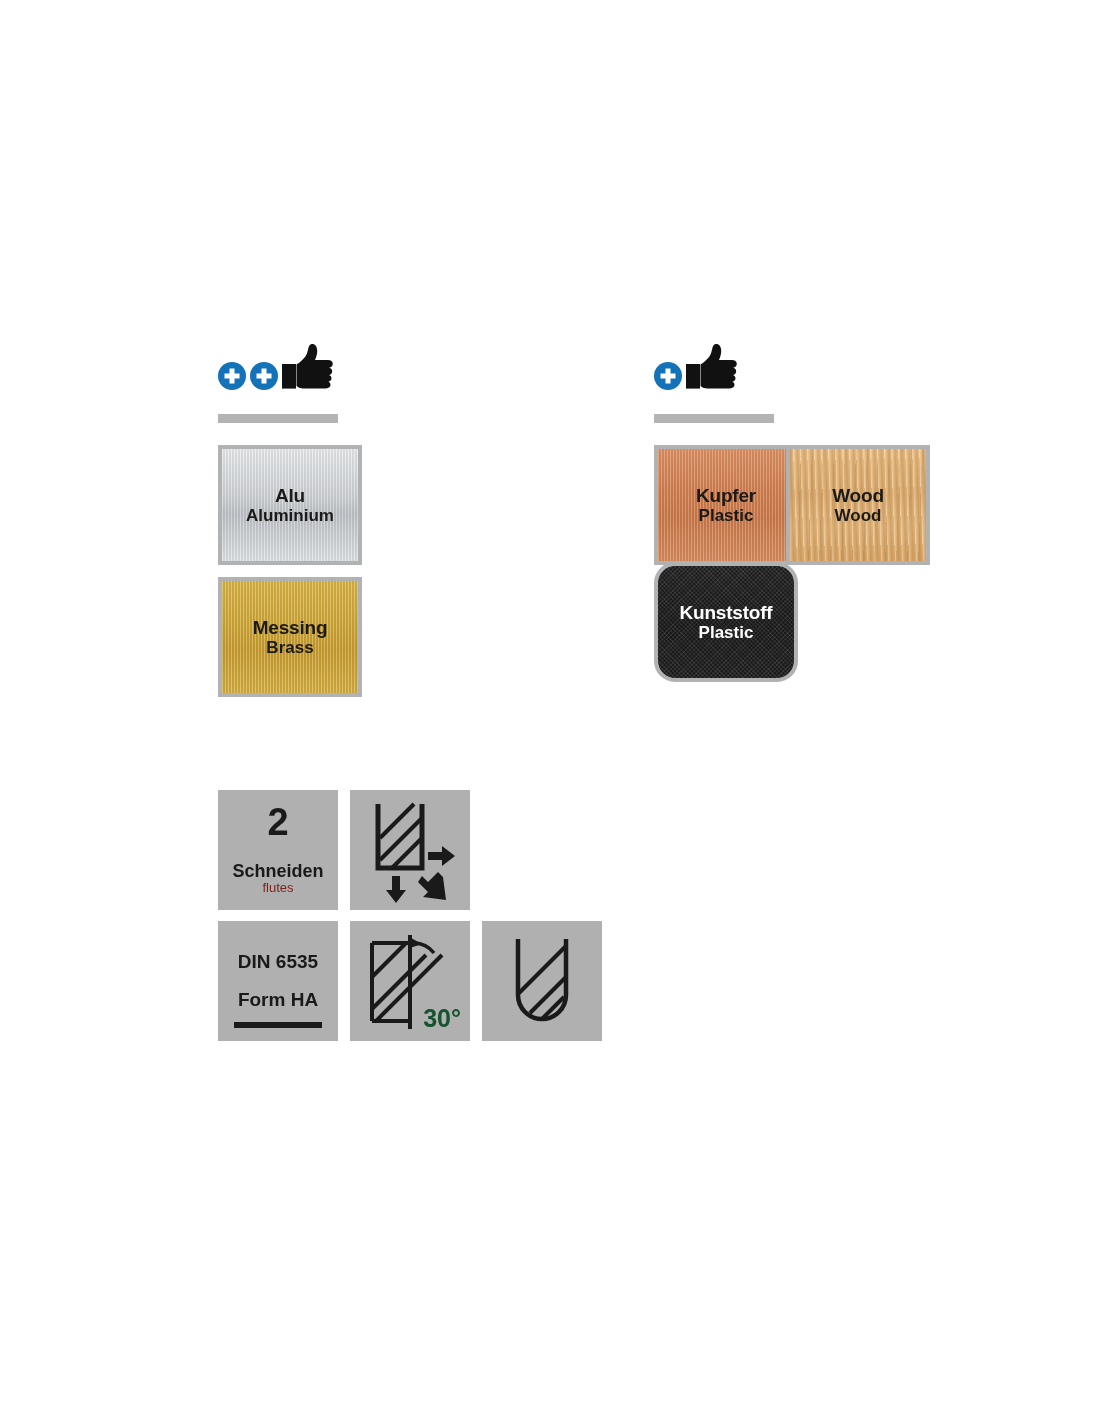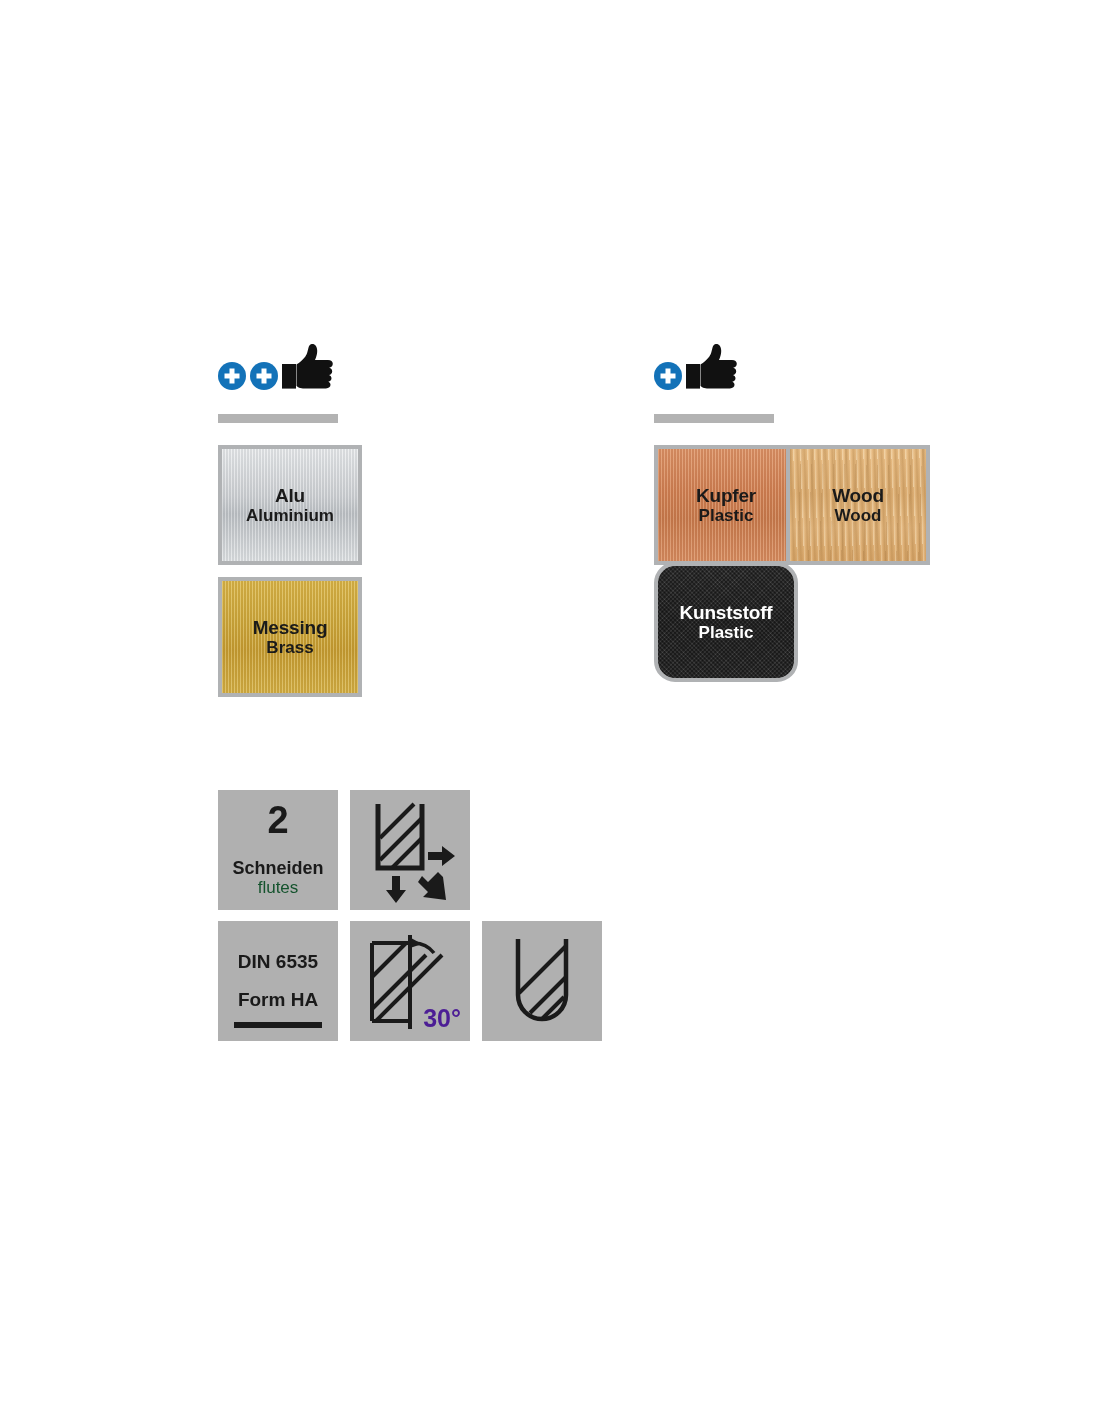--- a/index.html
+++ b/index.html
@@ -173,23 +173,23 @@
     margin-bottom: 2px;
   }
   .spec-line1 {
     font-size: 18px;
     font-weight: bold;
     color: #1a1a1a;
     line-height: 1.12;
     margin-top: 17px;
   }
   .spec-line2 {
-    font-size: 17px;
+    font-size: 13px;
     font-weight: normal;
-    color: #14532d;
+    color: #7f1d1d;
     line-height: 1.15;
   }
   .spec-vhm {
     font-size: 21px;
     font-weight: bold;
     color: #1a1a1a;
     letter-spacing: 0.5px;
   }
   .din-bar {
     width: 88px;
@@ -197,21 +197,21 @@
     background: #1a1a1a;
     margin-top: 12px;
   }
   .spec-tile svg { display: block; }
   .angle-label {
     position: absolute;
     right: 9px;
     bottom: 8px;
     font-size: 25px;
     font-weight: bold;
-    color: #4c1d95;
+    color: #14532d;
   }
 </style>
 </head>
 <body>
 
 <div class="rec-group" style="left:218px; top:338px;">
 
   <div class="rec-icons">
     <div class="plus-badge"></div>
     <div class="plus-badge"></div>

